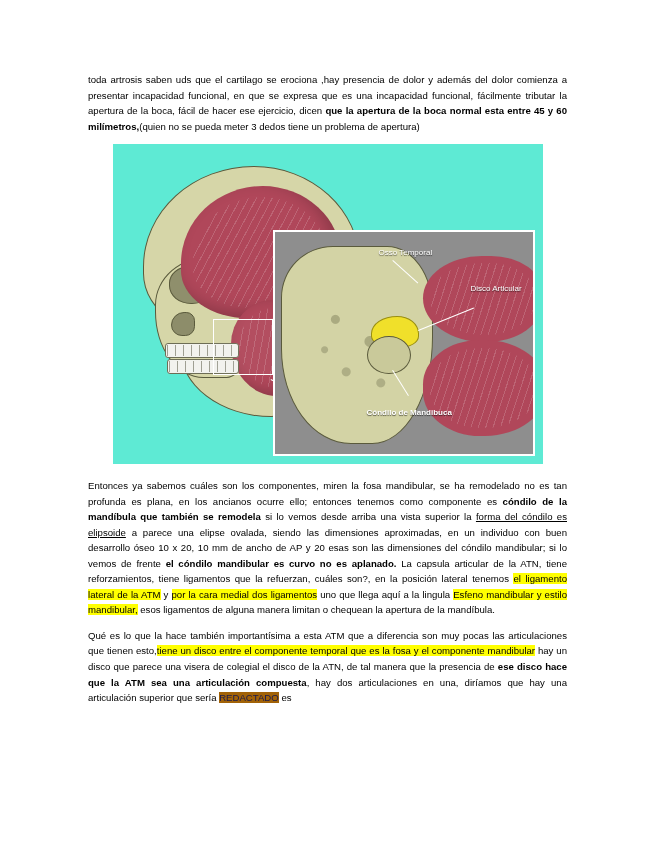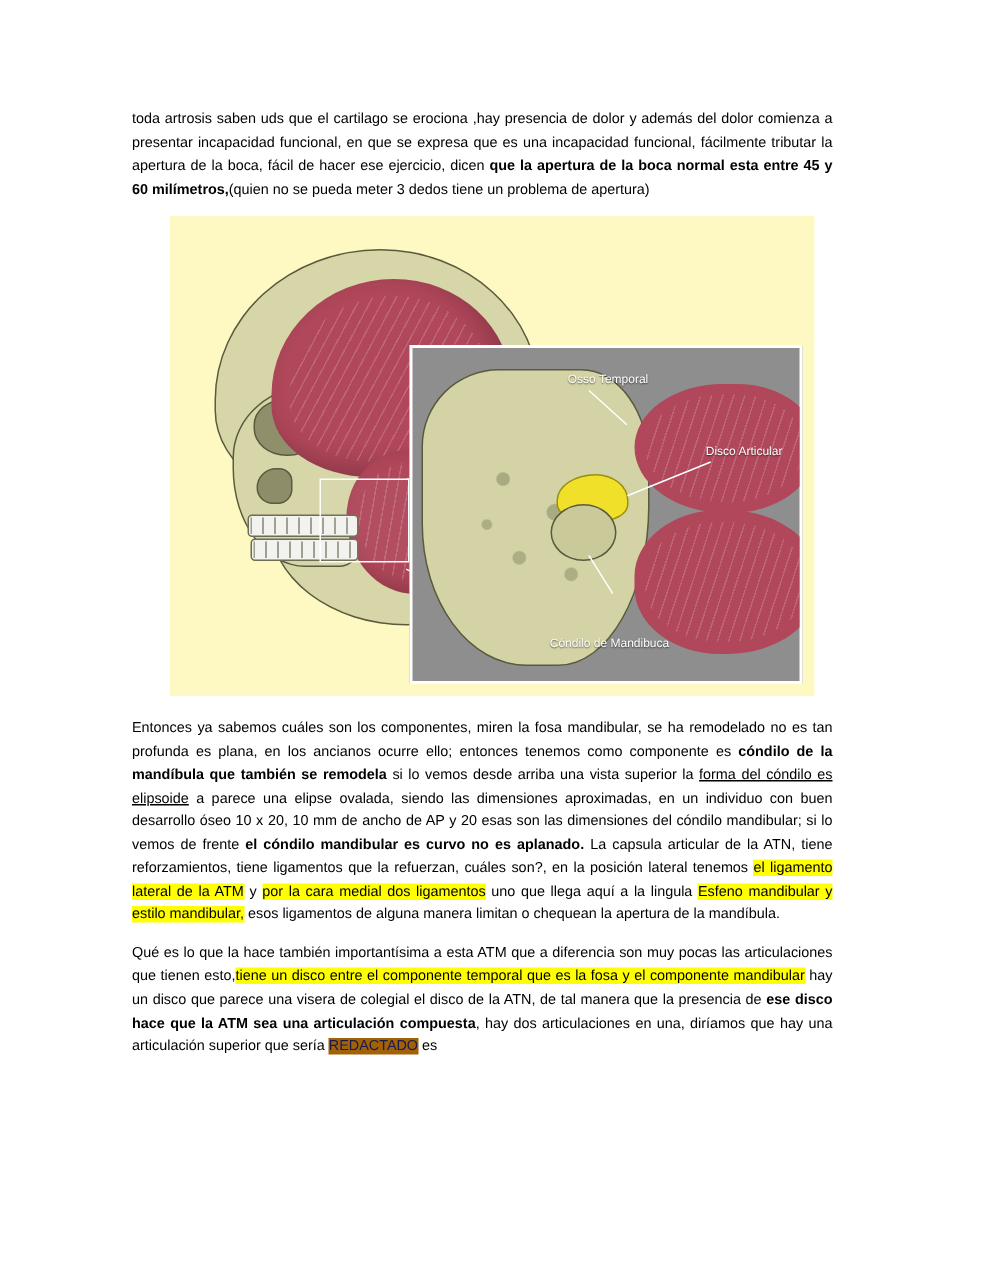--- a/index.html
+++ b/index.html
@@ -16,42 +16,42 @@
   }
   .page {
     position: relative;
     width: 655px;
     height: 848px;
     background: #ffffff;
     box-sizing: border-box;
     padding: 72px 88px 40px 88px;
   }
   p {
-    margin: 0 12px 10px 0;
+    margin: 0 0 10px 0;
     font-size: 9.6px;
     line-height: 1.62;
     text-align: justify;
     color: #000000;
   }
   .b { font-weight: bold; }
   .u { text-decoration: underline; }
   .hl { background: #ffff00; }
   .redact { background: #a16207; color: #1a1a4e; }
   .figure-wrap {
     margin: 8px 0 14px 0;
     display: flex;
     justify-content: center;
   }
 
   
   .fig {
     position: relative;
     width: 430px;
     height: 320px;
-    background: #fef9c3;
+    background: #5eead4;
     overflow: hidden;
   }
   .skull {
     position: absolute;
     left: 22px;
     top: 16px;
     width: 270px;
     height: 280px;
   }
   .cranium {
@@ -275,24 +275,24 @@
         <div class="inset-muscle-r"></div>
         <div class="inset-muscle-r2"></div>
         <div class="disc"></div>
         <div class="condyle"></div>
 
         <div class="lead" style="left:118px; top:28px; width:34px; transform: rotate(42deg);"></div>
         <div class="lead" style="left:143px; top:98px; width:60px; transform: rotate(-22deg);"></div>
         <div class="lead" style="left:118px; top:138px; width:30px; transform: rotate(58deg);"></div>
 
         <div class="lbl" style="left:104px; top:16px;">Osso Temporal</div>
-        <div class="lbl" style="left:196px; top:52px;margin-top:12px;">
+        <div class="lbl" style="left:196px; top:52px;">
           <span>Disco Articular</span>
         </div>
-        <div class="lbl" style="left:92px; top:192px;">Cóndilo de Mandibuca</div>
+        <div class="lbl" style="left:92px; top:176px;font-weight:bold;">Cóndilo de Mandibuca</div>
       </div>
 
     </div>
   </div>
 
   <p id="p2"><span>Entonces ya sabemos cuáles son los componentes, miren la fosa mandibular, se ha remodelado no es tan profunda es plana, en los ancianos ocurre ello; entonces tenemos como componente es </span><span class="b">cóndilo de la mandíbula que también se remodela</span><span> si lo vemos desde arriba una vista superior la </span><span class="u">forma del cóndilo es elipsoide</span><span> a parece una elipse ovalada, siendo las dimensiones aproximadas, en un individuo con buen desarrollo óseo 10 x 20, 10 mm de ancho de AP y 20 esas son las dimensiones del cóndilo mandibular; si lo vemos de frente </span><span class="b">el cóndilo mandibular es curvo no es aplanado.</span><span> La capsula articular de la ATN, tiene reforzamientos, tiene ligamentos que la refuerzan, cuáles son?, en la posición lateral tenemos </span><span class="hl">el ligamento lateral de la ATM</span><span> y </span><span class="hl">por la cara medial  dos ligamentos</span><span> uno que llega aquí a la lingula </span><span class="hl">Esfeno mandibular y estilo mandibular,</span><span> esos ligamentos de alguna manera limitan o chequean la apertura de la mandíbula.</span></p>
   <p id="p3"><span>Qué es lo que la hace también importantísima a esta ATM que a diferencia son muy pocas las articulaciones que tienen esto,</span><span class="hl">tiene un disco</span><span class="hl"> entre el componente temporal que es la fosa y el componente mandibular</span><span> hay un disco que parece una visera de colegial el disco de la ATN, de tal manera que la presencia de </span><span class="b">ese disco hace que la ATM sea una articulación compuesta</span><span>, hay dos articulaciones en una, diríamos que hay una articulación superior que sería </span><span class="redact">REDACTADO</span><span> es</span></p>
 
 </div>
 

